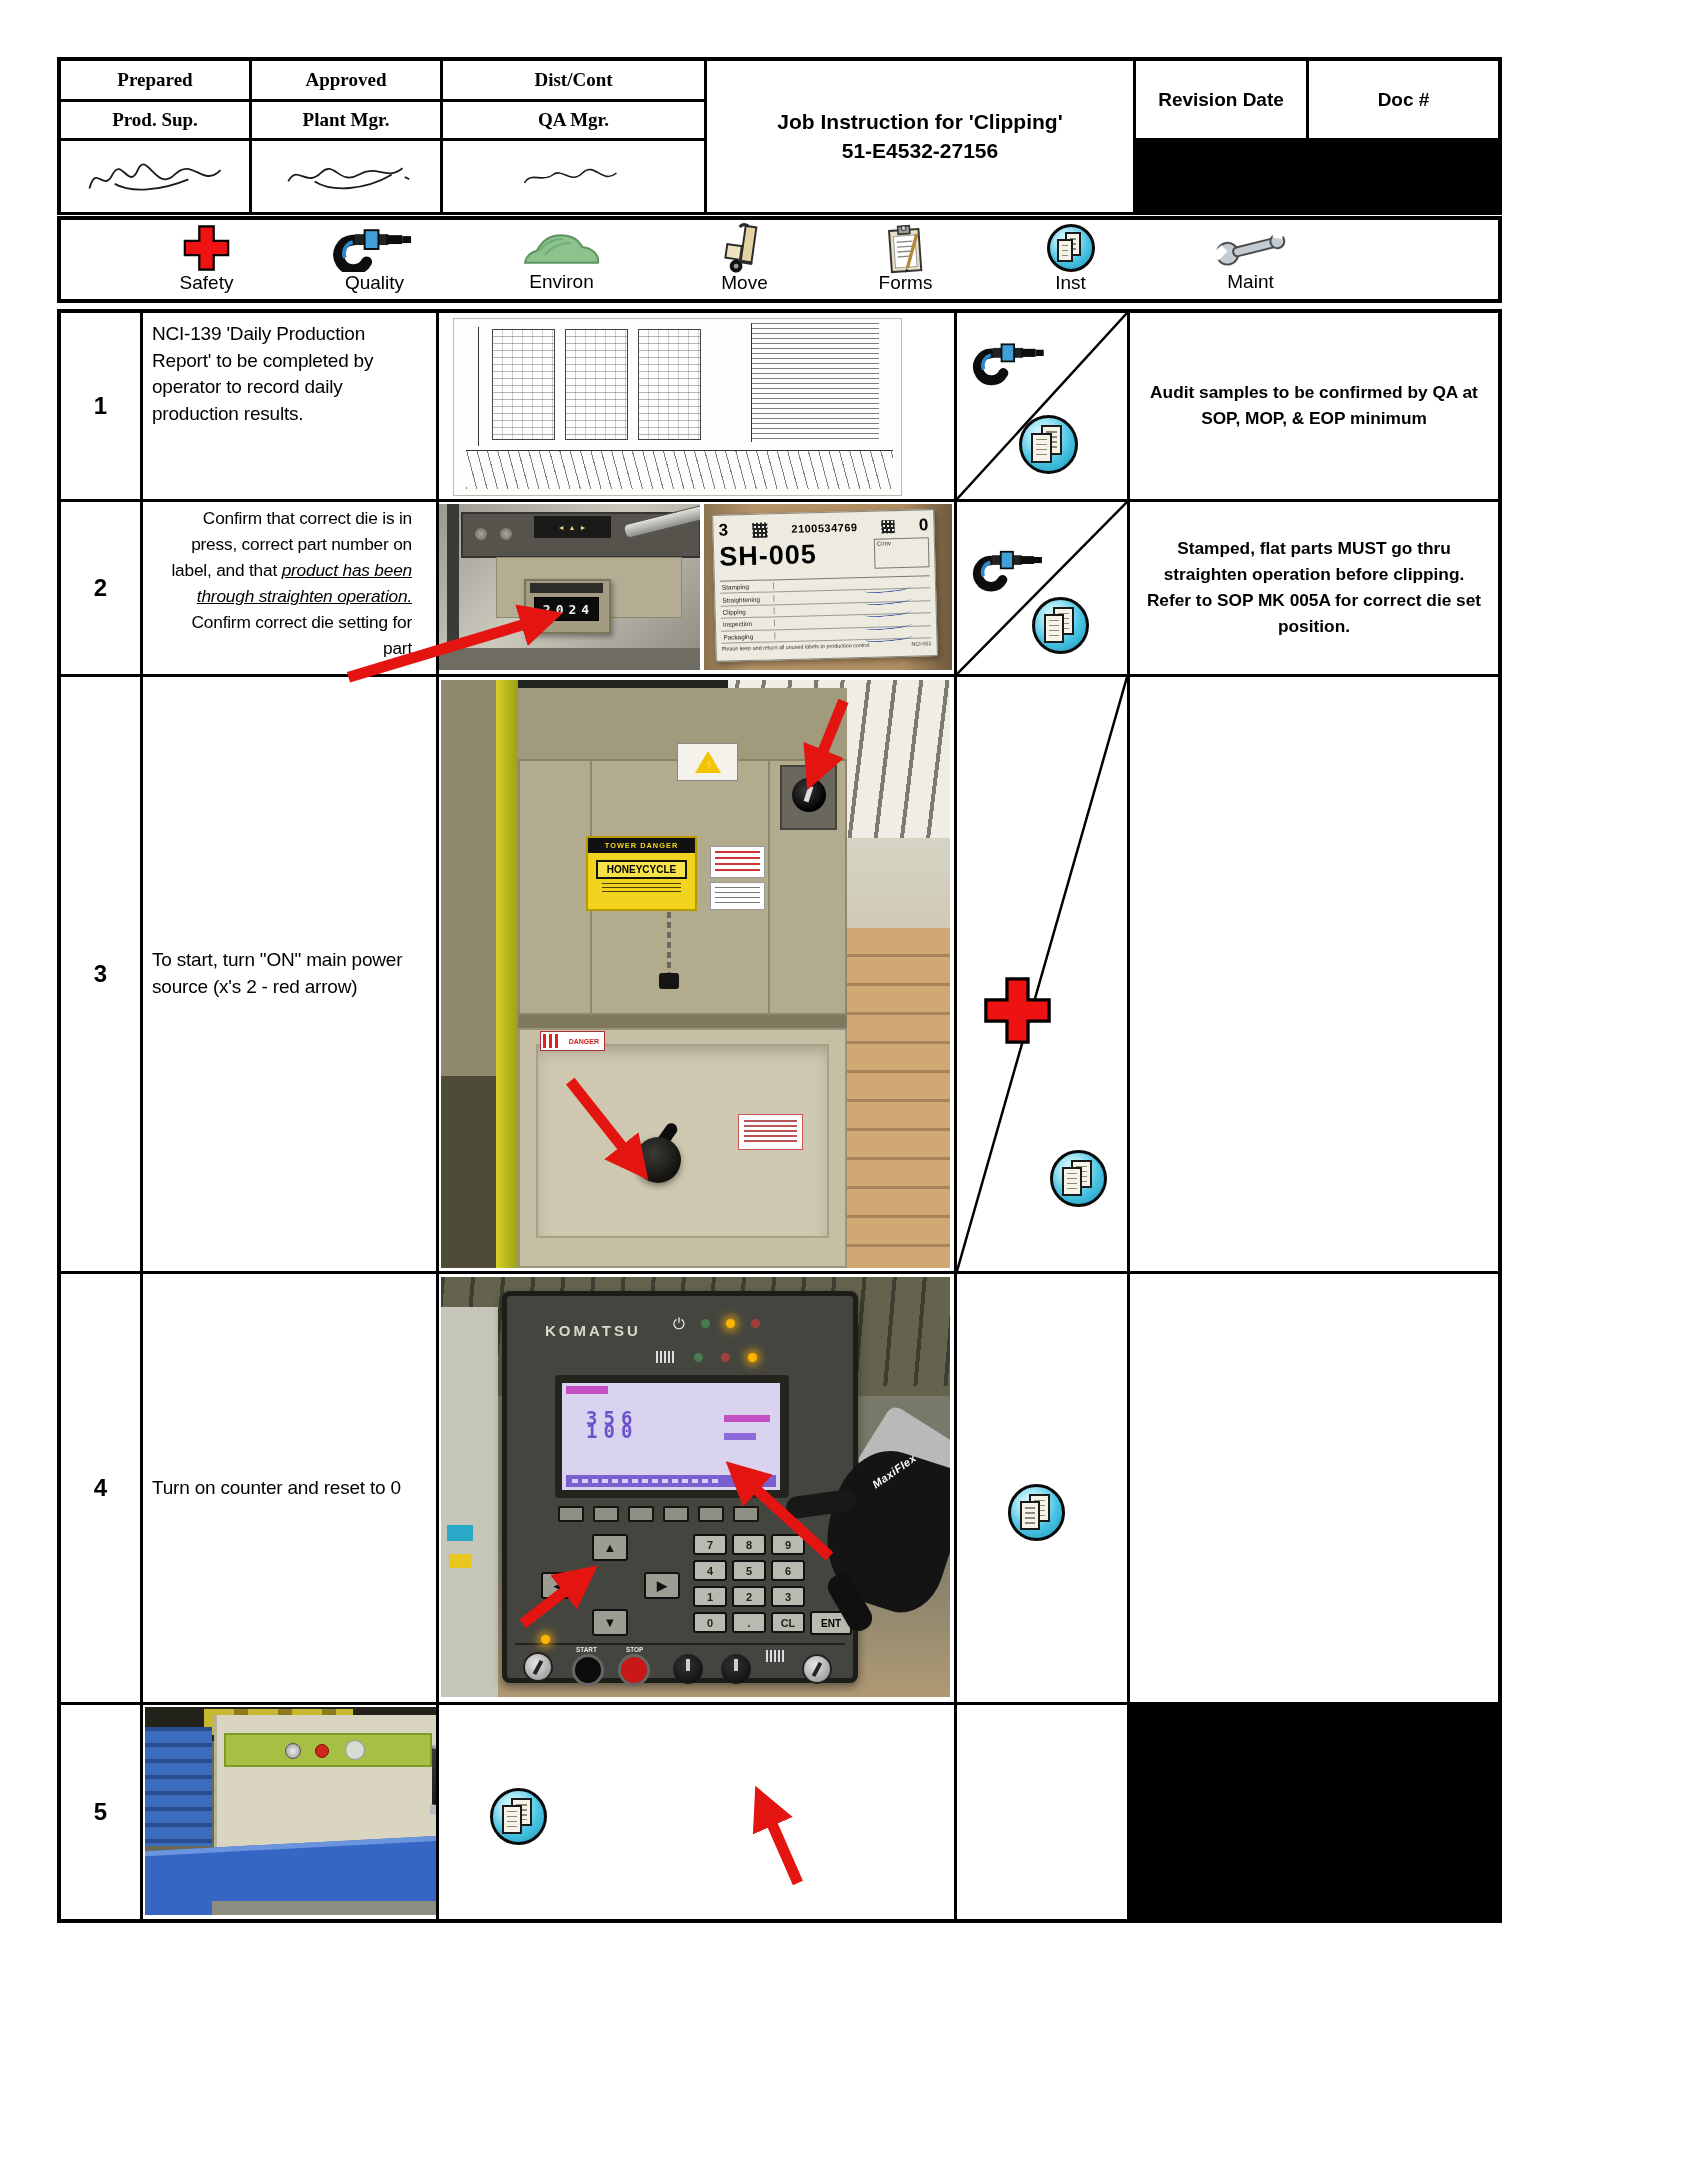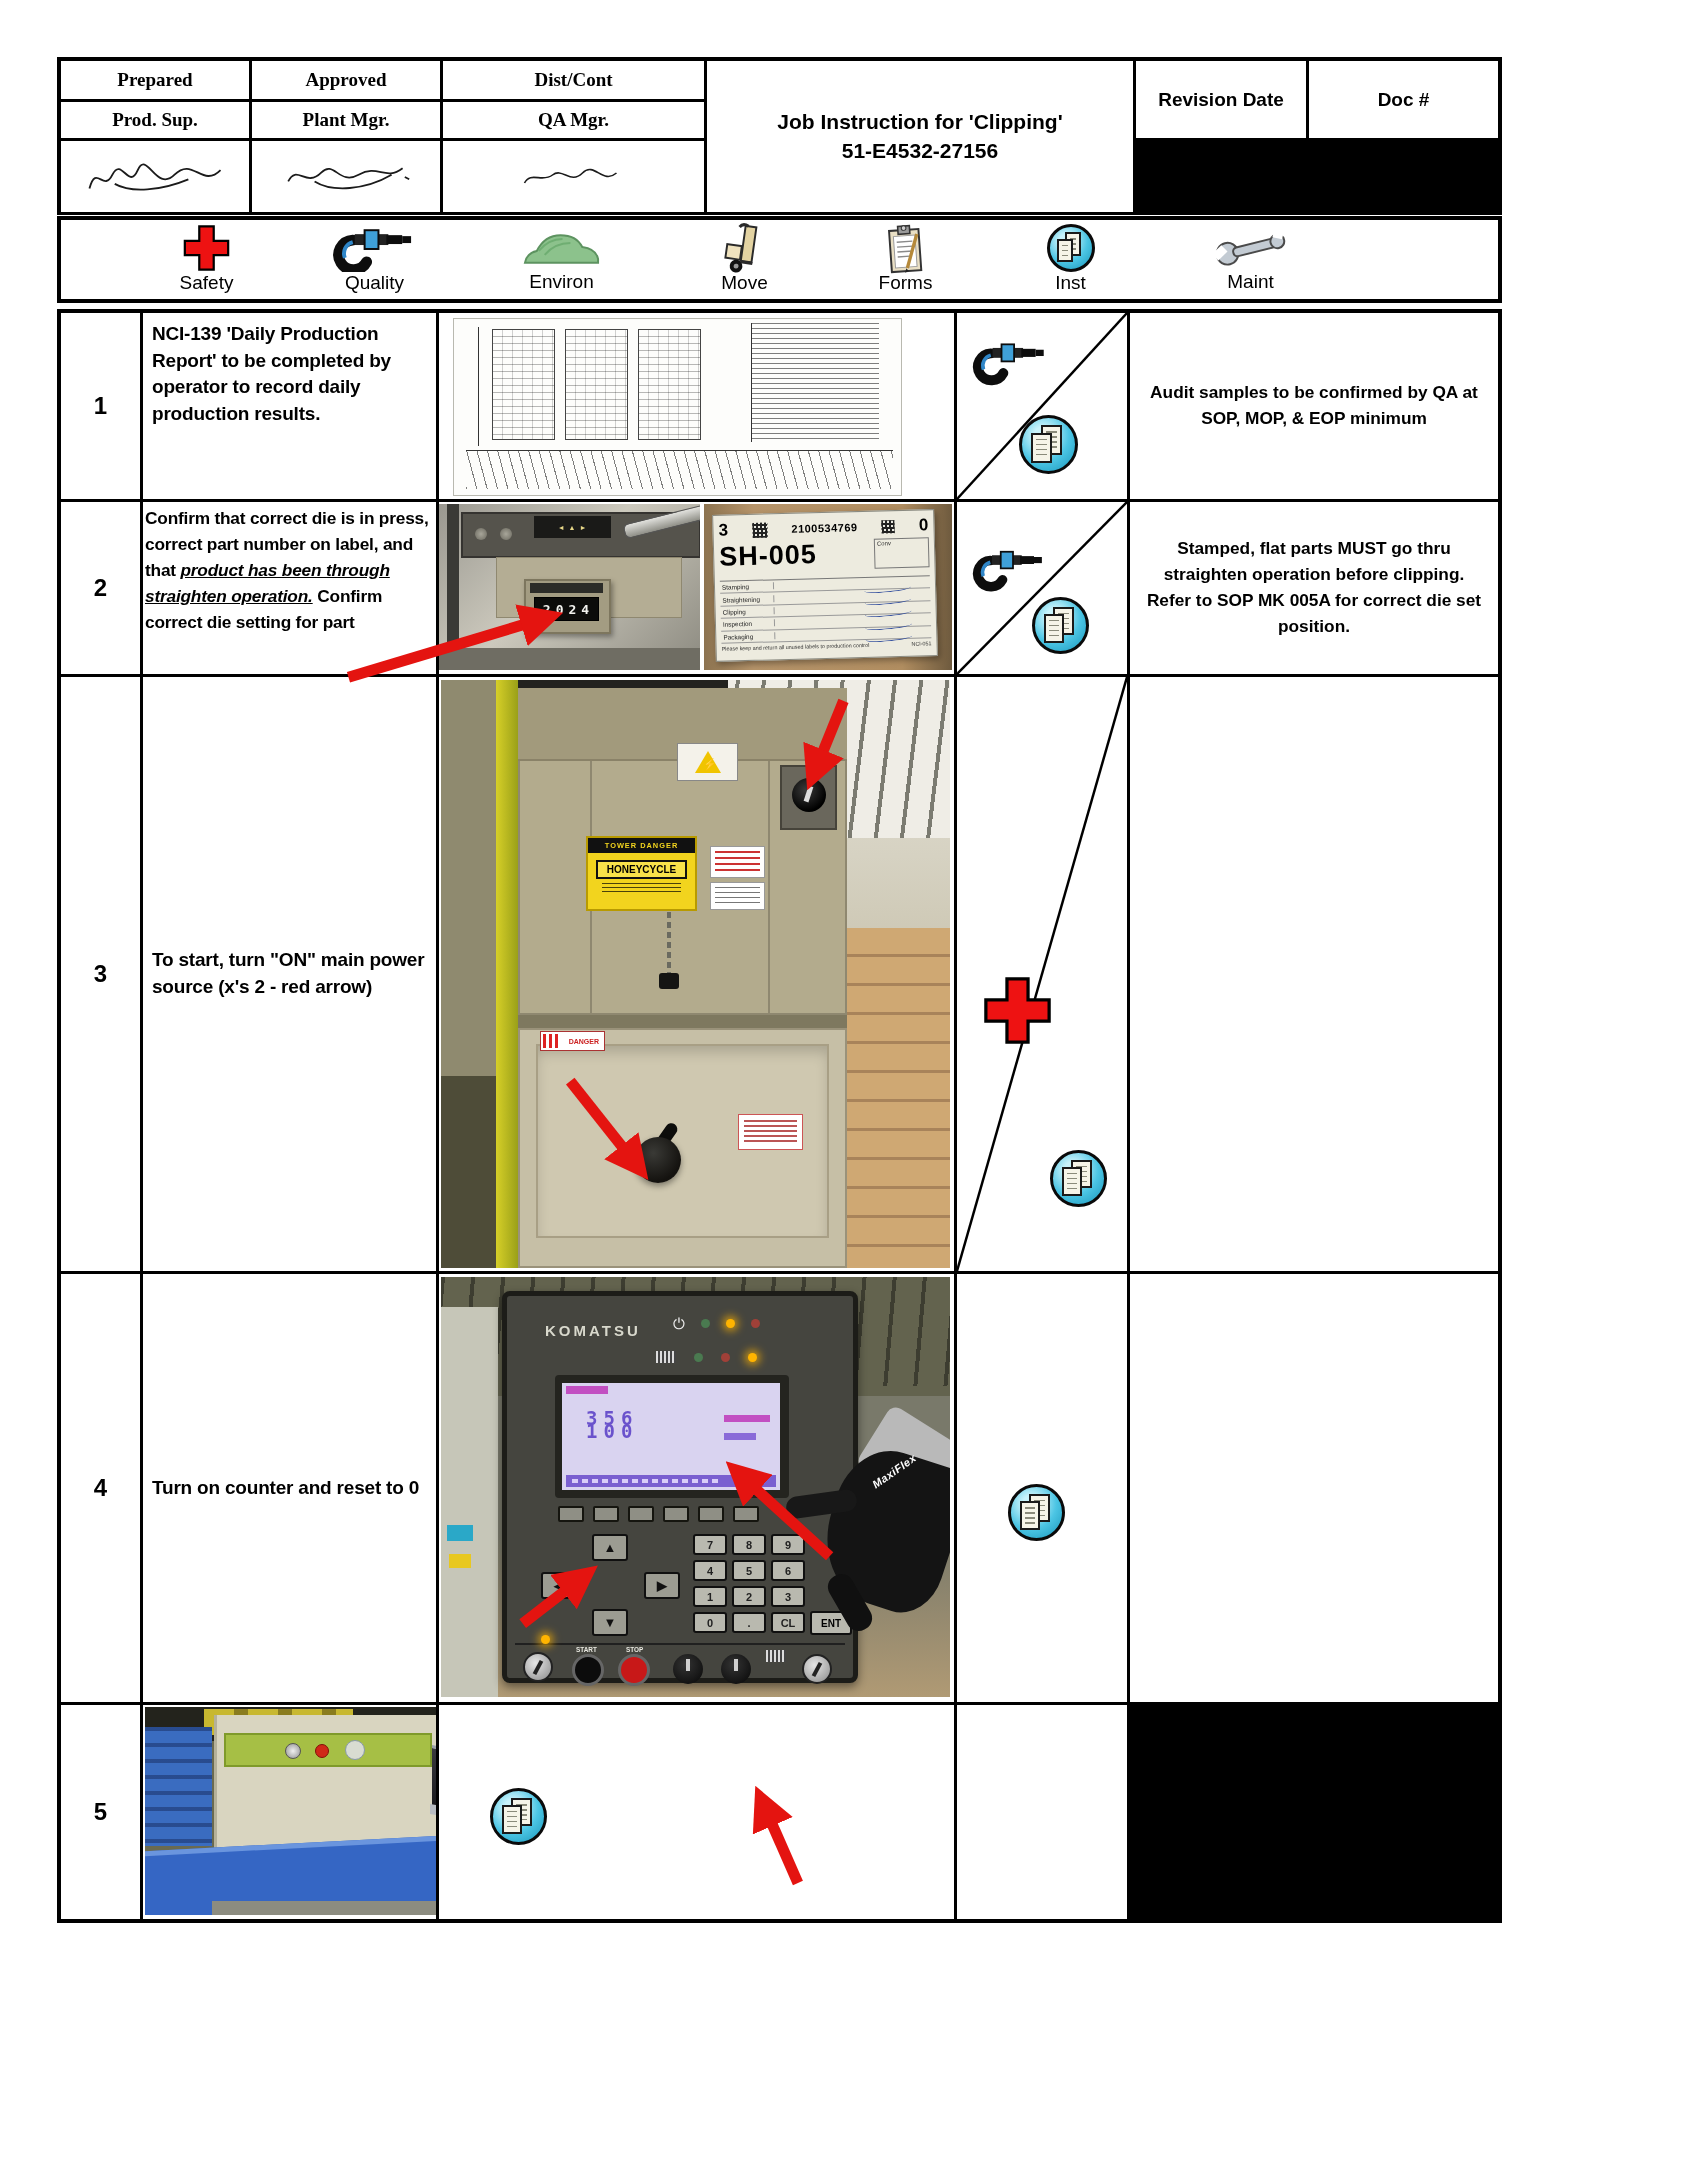--- a/index.html
+++ b/index.html
@@ -28,23 +28,23 @@
   .doc-icon .pg{position:absolute;background:#f6f4e8;border:2px solid #1a1a1a;box-sizing:border-box;}
   .doc-icon .pg::before{content:"";position:absolute;left:3px;right:3px;top:4px;bottom:4px;background:repeating-linear-gradient(180deg,#8a8a7a 0 1.5px,transparent 1.5px 5px);}
   .doc-icon .pg-b{left:36%;top:13%;width:40%;height:56%;}
   .doc-icon .pg-f{left:17%;top:28%;width:40%;height:56%;}
 
   
   .table{position:absolute;left:57px;top:309px;width:1445px;height:1614px;background:#000;display:grid;
     grid-template-columns:79px 293px 515px 170px 368px;grid-template-rows:186px 172px 594px 428px 214px;gap:3px;padding:4px;box-sizing:border-box;}
   .cell{background:#fff;position:relative;overflow:hidden;}
   .num-cell{display:flex;align-items:center;justify-content:center;font-weight:700;font-size:24px;}
-  .text-cell{padding:8px 9px;box-sizing:border-box;font-weight:700;font-size:19px;line-height:1.4;letter-spacing:-0.2px;}
+  .text-cell{padding:8px 9px;box-sizing:border-box;font-weight:400;font-size:19px;line-height:1.4;letter-spacing:-0.2px;}
   .text-cell.vcenter{display:flex;align-items:center;}
-  .text-cell.tight{font-size:17.3px;line-height:1.5;padding:4px 2px;}
+  .text-cell.tight{font-size:17.3px;line-height:1.5;padding:4px 24px;text-align:right;}
   .em-seg{font-style:italic;text-decoration:underline;}
   .note-cell{display:flex;align-items:center;justify-content:center;text-align:center;font-weight:700;font-size:17.3px;line-height:1.5;padding:8px 14px;box-sizing:border-box;}
   .diag{position:absolute;left:0;top:0;width:100%;height:100%;}
 
   
   .ph-form{position:absolute;left:14px;top:5px;width:447px;height:176px;background:#fdfdfb;border:1px solid #b9b9b0;}
   .f-colgrp{position:absolute;top:10px;height:109px;width:61px;border:1px solid #444;
      background:repeating-linear-gradient(180deg,transparent 0 6px,rgba(0,0,0,.28) 6px 7px),repeating-linear-gradient(90deg,transparent 0 9px,rgba(0,0,0,.18) 9px 10px);}
   .f-right{position:absolute;left:297px;top:4px;width:127px;height:119px;border-left:1px solid #333;
      background:repeating-linear-gradient(180deg,rgba(20,20,20,.55) 0 1px,transparent 1px 5px);}

